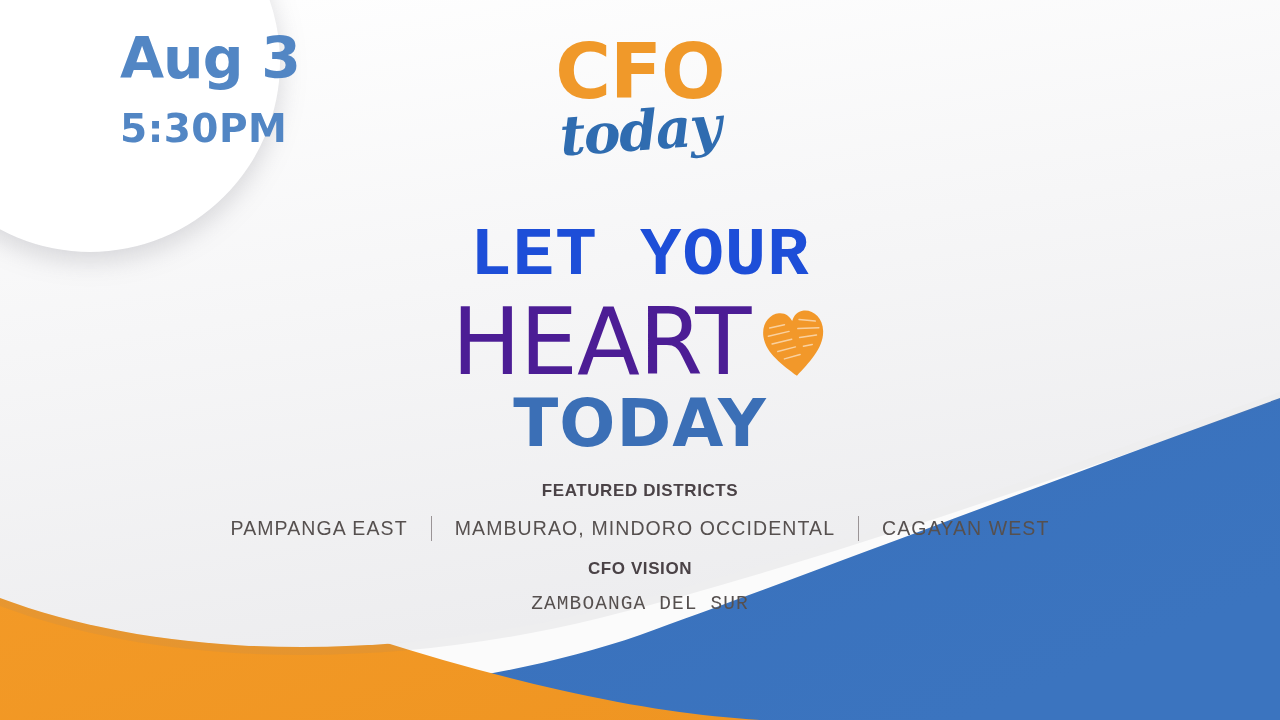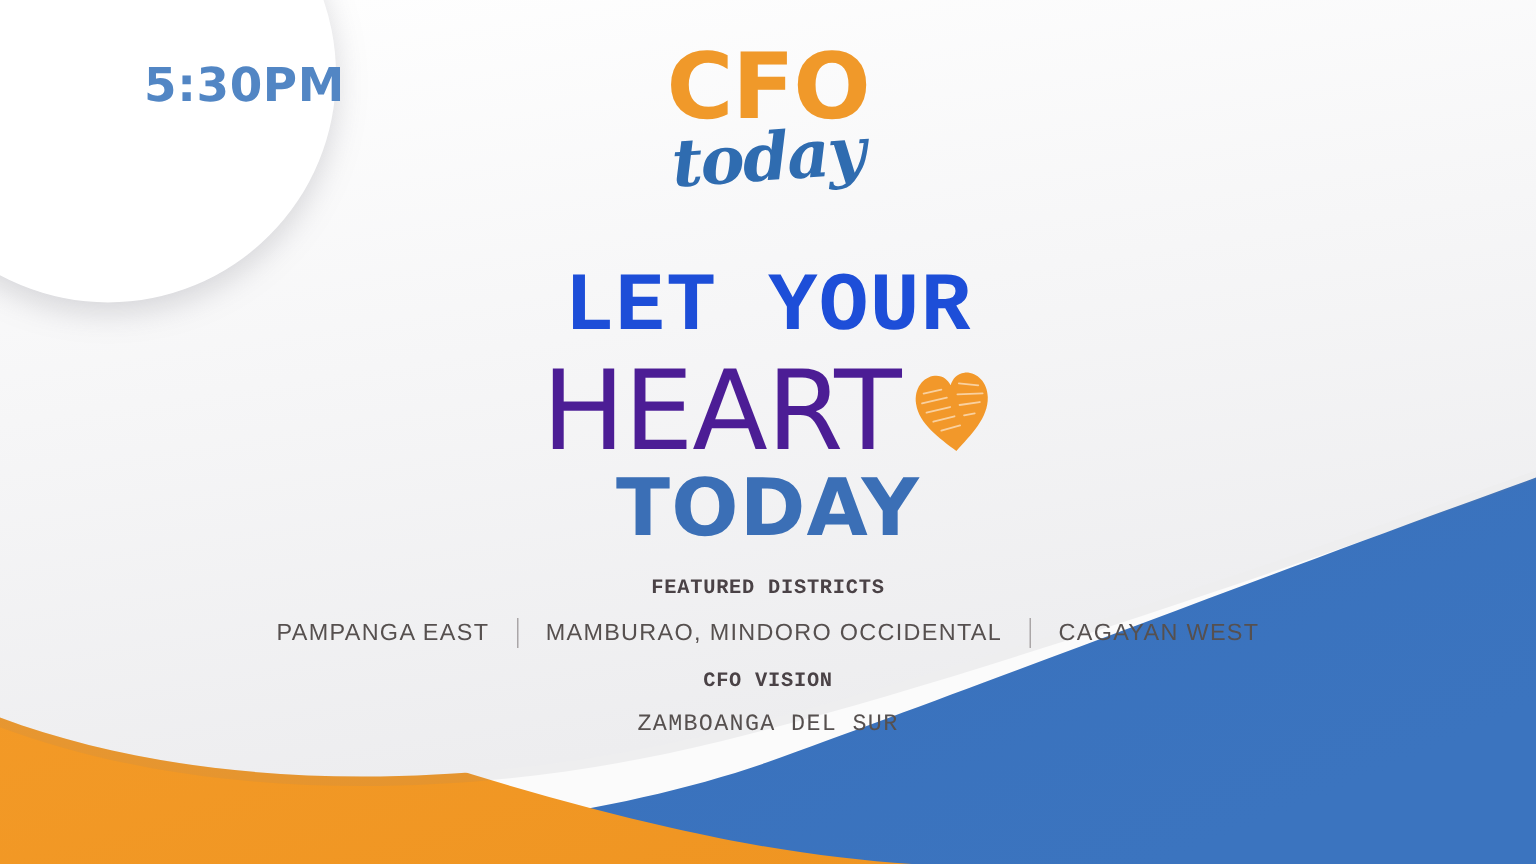--- a/index.html
+++ b/index.html
@@ -146,21 +146,21 @@
     color: #3b6fb6;
     margin-top: 2px;
   }
 
   .districts {
     position: absolute;
     left: 0; right: 0;
     top: 481px;
   }
   .section-label {
-    font-family: Liberation Mono, monospace;
+    font-family: Liberation Sans, sans-serif;
     font-weight: 700;
     font-size: 17px;
     letter-spacing: 0.6px;
     color: #4a4246;
   }
   .district-row {
     display: flex;
     align-items: center;
     justify-content: center;
     gap: 0;
@@ -226,20 +226,21 @@
 
     <path fill="url(#orangeShade)" d="M0,462 C140,560 340,640 560,690 C640,708 700,716 760,720 L0,720 Z"></path>
 
     <path fill="url(#whiteShade)" d="M0,0 L1280,0 L1280,392 C1060,470 800,560 600,610 C380,664 160,658 0,598 Z"></path>
 
     <path fill="rgba(130,130,140,0.10)" d="M1280,392 C1060,470 800,560 600,610 C380,664 160,658 0,598 L0,606 C160,666 380,672 600,618 C800,568 1060,478 1280,400 Z"></path>
   </svg>
 
   <div class="date-badge"></div>
   <div class="date-badge-text">
+    <div class="date-day">Aug 3</div>
     <div class="date-time">5:30PM</div>
   </div>
 
   <div class="content">
 
     <div class="logo-block">
       <div class="logo-cfo">CFO</div>
       <div class="logo-today">today</div>
     </div>
 

